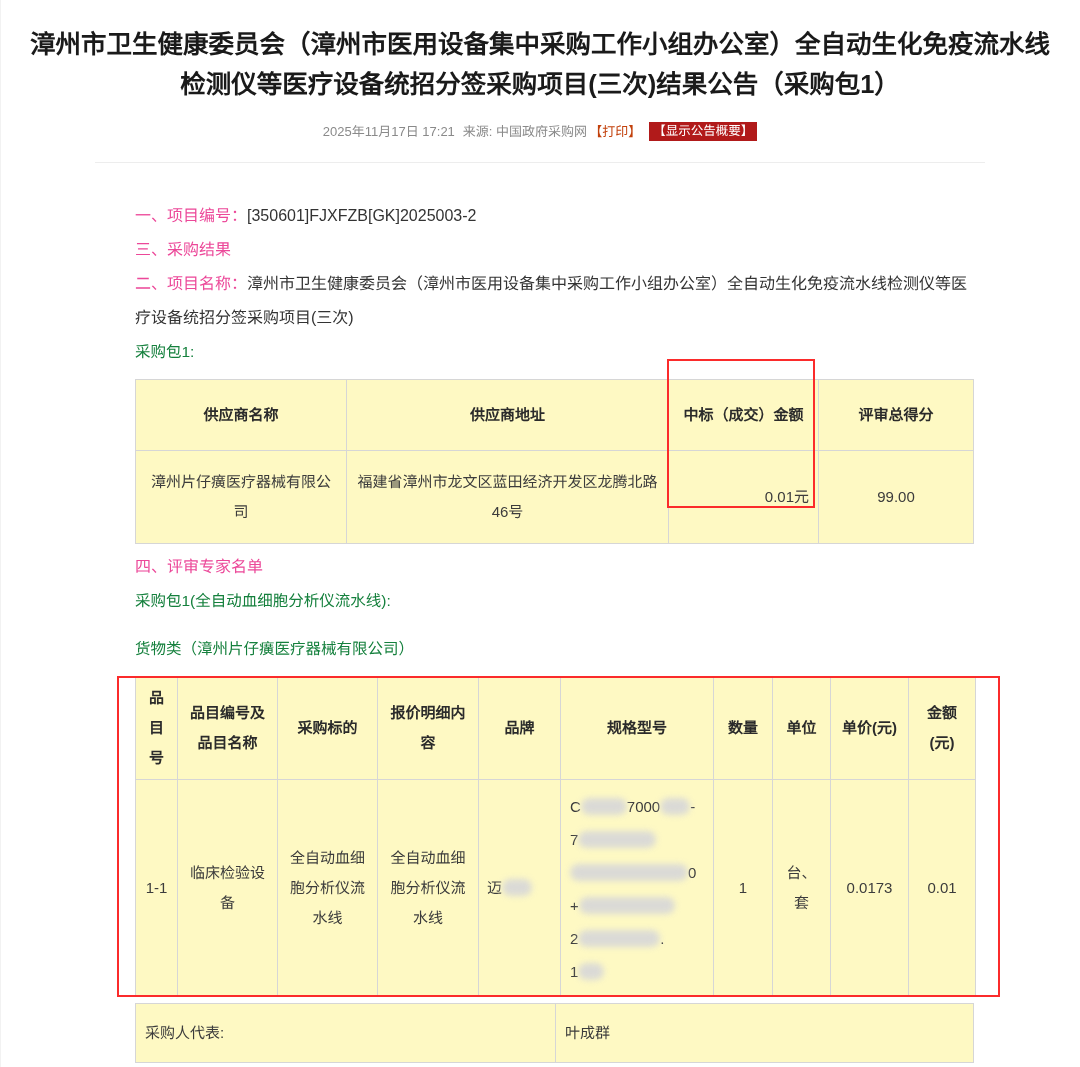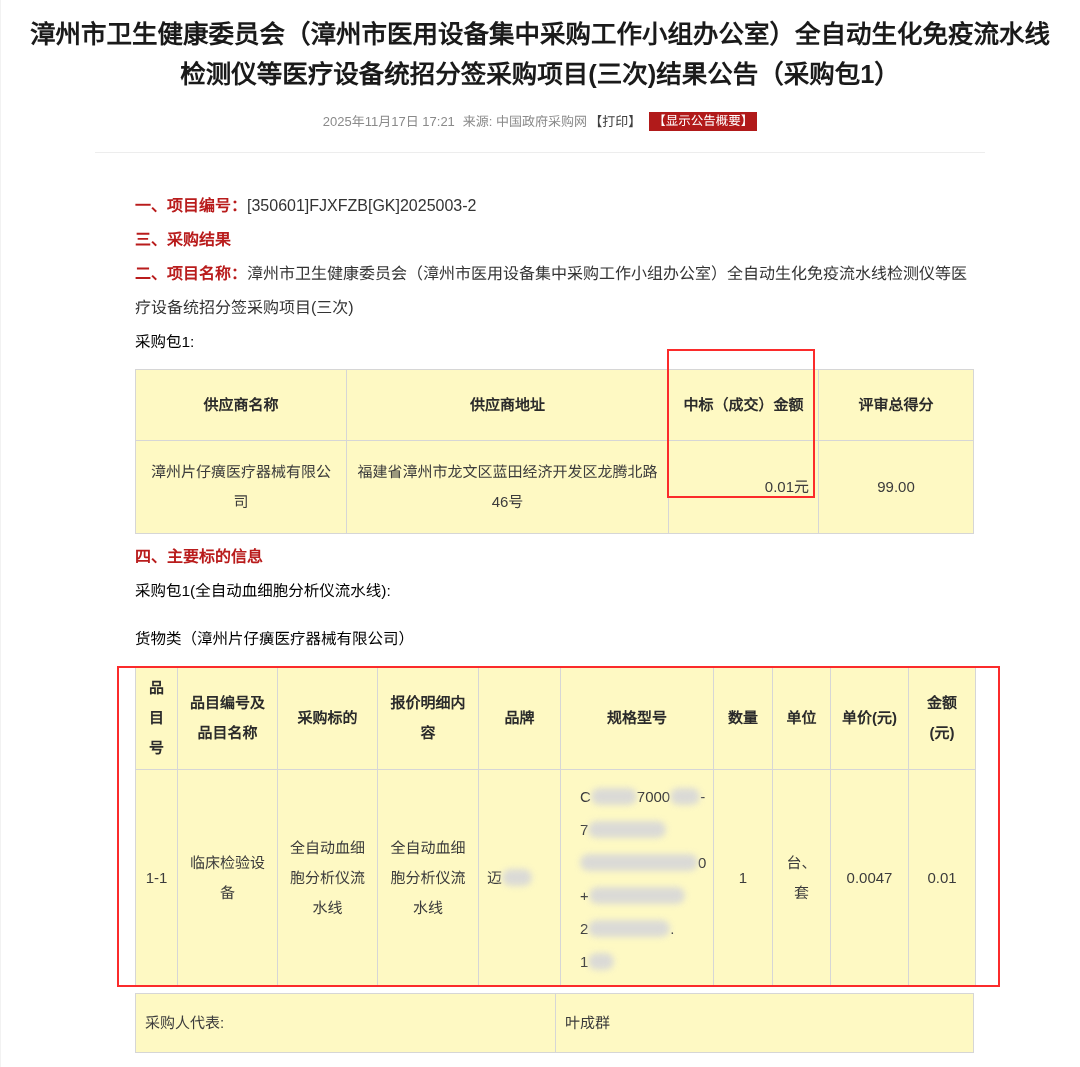--- a/index.html
+++ b/index.html
@@ -29,21 +29,21 @@
     position: absolute;
     left: 0;
     top: 0;
     width: 1px;
     height: 1067px;
     background: #f2f2f2;
   }
 
   
   .header {
-    padding: 14px 28px 0 28px;
+    padding: 24px 28px 0 28px;
   }
   .doc-title {
     font-size: 25.5px;
     line-height: 40px;
     font-weight: bold;
     color: #1a1a1a;
     text-align: center;
     letter-spacing: 0px;
     margin: 0;
   }
@@ -52,21 +52,21 @@
     text-align: center;
     font-size: 13px;
     color: #8a8a8a;
     line-height: 20px;
     white-space: nowrap;
   }
   .meta-line .meta-seg { margin-right: 4px; text-align: right; }
   .meta-source-label { margin-left: 4px; }
   .meta-source-value { color: #8a8a8a; }
   .meta-print {
-    color: #404040;
+    color: #c2410c;
     margin-left: 2px;
     cursor: pointer;
   }
   .meta-summary-btn {
     display: inline-block;
     background: #b11a1a;
     color: #ffffff;
     font-size: 12.5px;
     padding: 1px 4px 2px 4px;
     margin-left: 8px;
@@ -87,26 +87,26 @@
     position: relative;
   }
   .para {
     font-size: 16px;
     line-height: 34px;
     color: #333;
     margin: 0 0 0 0;
     padding: 0 110px 0 135px;
   }
   .para-head {
-    font-weight: bold;
-    color: #b91c1c;
+    font-weight: normal;
+    color: #ec4899;
   }
   .para-sub {
     font-size: 15.5px;
-    color: #000000;
+    color: #15803d;
   }
   .spacer-6 { height: 6px; }
   .spacer-10 { height: 10px; }
   .spacer-14 { height: 14px; }
 
   
   .tbl-wrap { position: relative; }
   table.grid {
     border-collapse: collapse;
     table-layout: fixed;
@@ -200,21 +200,21 @@
   
   .redact {
     display: inline-block;
     background: #d8d8d8;
     border-radius: 9px;
     height: 17px;
     vertical-align: -3px;
     filter: blur(3px);
     opacity: .92;
   }
-  .spec-line { white-space: nowrap; margin-left: 10px; }
+  .spec-line { white-space: nowrap; }
 
   
   .expert-tbl {
     margin-left: 135px;
     width: 838px;
   }
   .expert-tbl td {
     text-align: left;
     height: 46px;
     line-height: 26px;
@@ -279,21 +279,21 @@
             <td class="cell-right">0.01元</td>
             <td class="cell-left">99.00</td>
           </tr>
         </tbody>
       </table>
       <div class="hl-box" id="hl-amount"></div>
     </div>
 
     <div class="spacer-6"></div>
 
-    <p class="para para-head">四、主要标的信息</p>
+    <p class="para para-head">四、评审专家名单</p>
 
     <p class="para para-sub">采购包1(全自动血细胞分析仪流水线):</p>
 
     <div class="spacer-14"></div>
 
     <p class="para para-sub">货物类（漳州片仔癀医疗器械有限公司）</p>
 
     <div class="spacer-10"></div>
 
     <div class="detail-outer">
@@ -340,21 +340,21 @@
                   <div class="spec-line"><span>C</span><span class="redact" style="width: 46px;"></span><span>7000</span><span class="redact" style="width: 30px;"></span><span>-</span></div>
                   <div class="spec-line"><span>7</span><span class="redact" style="width: 78px;"></span></div>
                   <div class="spec-line"><span class="redact" style="width: 118px;"></span><span>0</span></div>
                   <div class="spec-line"><span>+</span><span class="redact" style="width: 96px;"></span></div>
                   <div class="spec-line"><span>2</span><span class="redact" style="width: 82px;"></span><span>.</span></div>
                   <div class="spec-line"><span>1</span><span class="redact" style="width: 26px;"></span></div>
                 </div>
             </td>
             <td>1</td>
             <td>台、套</td>
-            <td>0.0047</td>
+            <td>0.0173</td>
             <td>0.01</td>
           </tr>
         </tbody>
       </table>
     </div>
 
     <div class="spacer-6"></div>
 
 
     <table class="grid expert-tbl">

